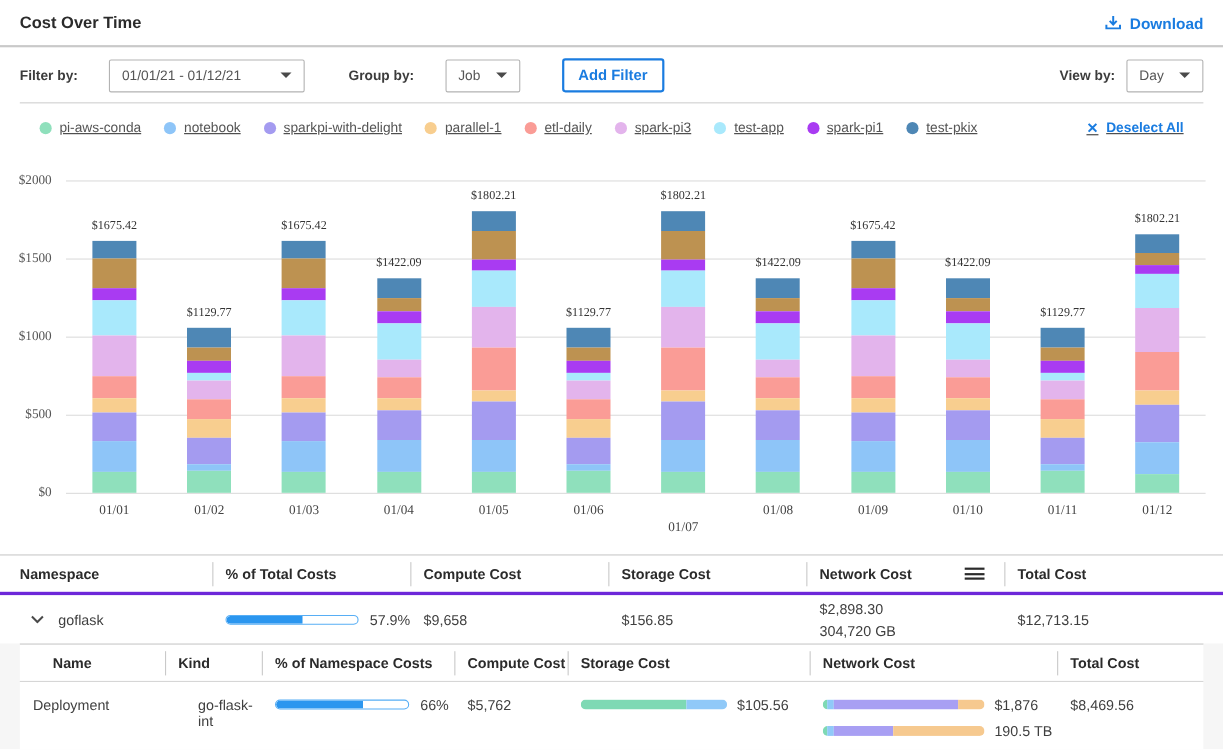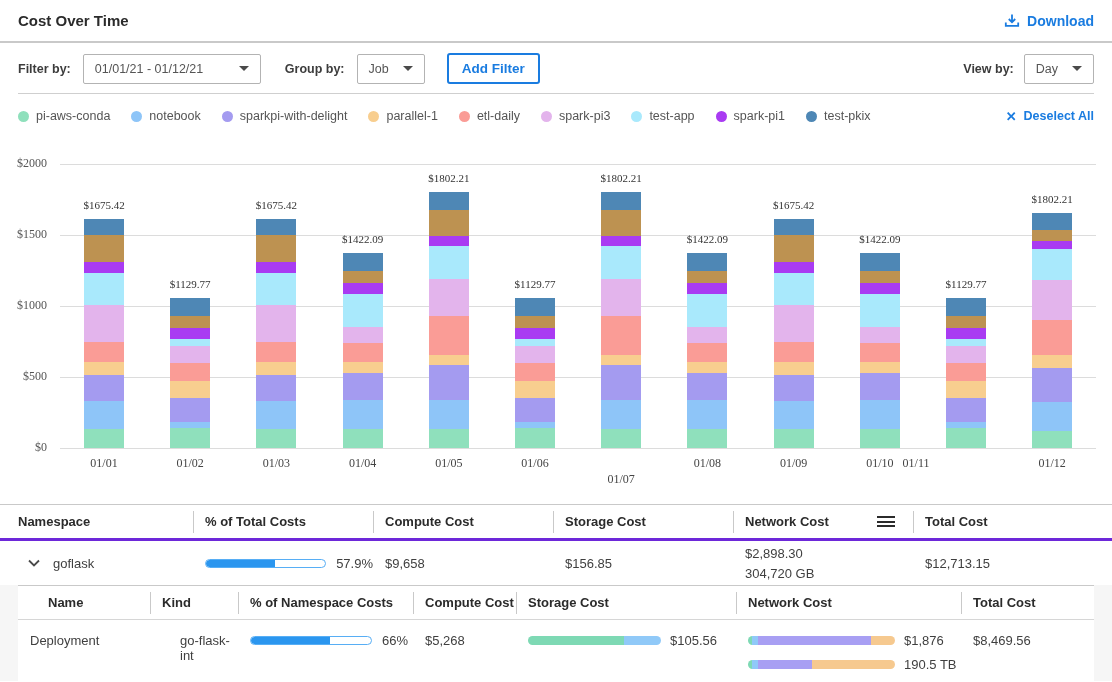--- a/index.html
+++ b/index.html
@@ -9,36 +9,36 @@
 
   
   .titlebar { height:43px; border-bottom:2px solid #c9c9c9; display:flex;
     align-items:center; justify-content:space-between; padding:0 18px; }
   .page-title { font-size:15px; font-weight:bold; color:#2b2b2b; }
   .download-btn { display:flex; align-items:center; gap:7px; color:#1a7ce0;
     font-weight:bold; font-size:14px; cursor:pointer; }
 
   
   .filterbar { height:51px; display:flex; align-items:center; padding:12px 18px;
-    position:relative; }
+    position:relative;gap:16px; }
   .filterbar .sep { position:absolute; left:18px; right:18px; bottom:0; height:1px;
     background:#cfcfcf; }
   .flabel { font-size:12.5px; font-weight:bold; color:#3c3c3c; }
   .selectbox { height:30px; border:1px solid #b3b3b3; border-radius:2px;
     background:#fff; display:flex; align-items:center; gap:14px; padding:0 11px;
     font-size:12.5px; color:#555; cursor:pointer; }
   .caret { width:0; height:0; border-left:5px solid transparent;
     border-right:5px solid transparent; border-top:5px solid #4a4a4a; }
   .add-filter { margin-left:22px; border:2px solid #1a7ce0; color:#1a7ce0;
     background:#fff; border-radius:3px; font-weight:bold; font-size:13.5px;
     padding:6px 13px; cursor:pointer; font-family:"Liberation Sans",sans-serif; }
   .viewby { margin-left:auto; display:flex; align-items:center; gap:10px; }
 
   
-  .legendbar { height:44px; display:flex; align-items:center; padding:0 18px; }
+  .legendbar { height:44px; display:flex; align-items:center; padding:0 36px;text-decoration:underline; }
   .legend-items { display:flex; align-items:center; gap:21px; }
   .legend-item { display:flex; align-items:center; gap:7px; font-size:12.5px;
     color:#555; cursor:pointer; }
   .legend-dot { width:11px; height:11px; border-radius:50%; }
   .deselect-all { margin-left:auto; display:flex; align-items:center; gap:7px;
     color:#1a7ce0; font-weight:bold; font-size:12.5px; cursor:pointer; }
   .x-glyph { font-size:13px; font-weight:bold; }
 
   
   .chart { position:relative; height:366px; }
@@ -338,21 +338,21 @@
         <div style="height: 23.856px; background: rgb(164, 155, 240);"></div>
         <div style="height: 16.898px; background: rgb(248, 206, 143);"></div>
         <div style="height: 18.886px; background: rgb(250, 156, 150);"></div>
         <div style="height: 16.898px; background: rgb(227, 180, 236);"></div>
         <div style="height: 6.958px; background: rgb(169, 233, 252);"></div>
         <div style="height: 10.934px; background: rgb(169, 59, 242);"></div>
         <div style="height: 11.928px; background: rgb(189, 146, 81);"></div>
         <div style="height: 17.892px; background: rgb(78, 135, 181);"></div>
       </div>
       <div class="bar-label" style="left: 921px; top: 139.906px;">$1129.77</div>
-      <div class="xtick" style="left: 871px;">01/11</div>
+      <div class="xtick" style="left: 921px;">01/11</div>
       <div class="bar" style="left: 1032.2px; top: 74.706px; height: 235.294px;">
         <div style="height: 16.898px; background: rgb(143, 224, 188);"></div>
         <div style="height: 28.968px; background: rgb(142, 197, 248);"></div>
         <div style="height: 33.938px; background: rgb(164, 155, 240);"></div>
         <div style="height: 12.922px; background: rgb(248, 206, 143);"></div>
         <div style="height: 34.932px; background: rgb(250, 156, 150);"></div>
         <div style="height: 39.902px; background: rgb(227, 180, 236);"></div>
         <div style="height: 31.95px; background: rgb(169, 233, 252);"></div>
         <div style="height: 7.952px; background: rgb(169, 59, 242);"></div>
         <div style="height: 10.934px; background: rgb(189, 146, 81);"></div>
@@ -417,21 +417,21 @@
           <div class="cell">Deployment</div>
           <div class="cell first">go-flask-int</div>
           <div class="cell">
             <div class="pctwrap">
               <div class="pbar">
                 <div class="pbar-fill" id="goflaskint-pbar" style="width: 66%;"></div>
               </div>
               <span>66%</span>
             </div>
           </div>
-          <div class="cell">$5,268</div>
+          <div class="cell">$5,762</div>
           <div class="cell">
             <div class="barline">
               <div class="minibar" id="storage-bar" style="width: 133px;">
                   <span style="width: 72%; background: rgb(126, 217, 180);"></span>
                   <span style="width: 28%; background: rgb(144, 201, 248);"></span>
                 </div>
               <span>$105.56</span>
             </div>
           </div>
           <div class="cell">

